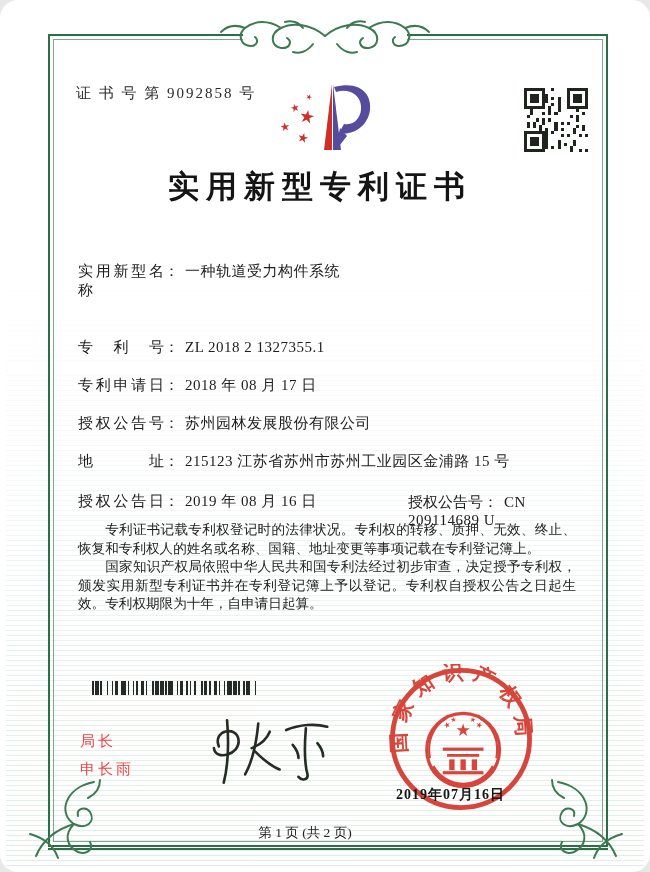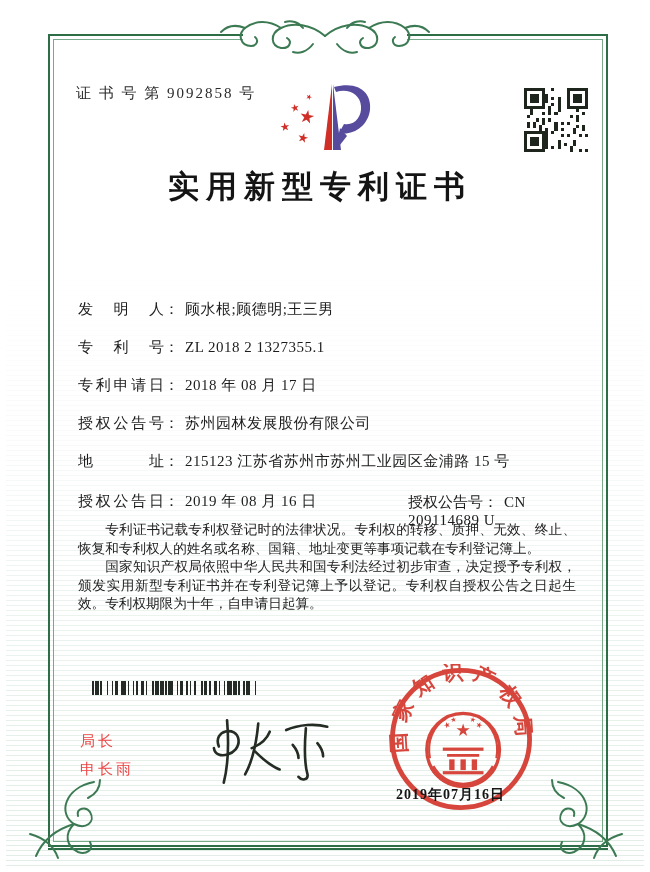--- a/index.html
+++ b/index.html
@@ -1,19 +1,19 @@
 <!DOCTYPE html>
 <html><head>
 <meta charset="utf-8">
 <style>
   html,body{margin:0;padding:0;background:#e8e8e8;}
   .page{
     position:relative; width:650px; height:872px; background:#ffffff;
     overflow:hidden; font-family:"Liberation Serif","DejaVu Serif",serif;
-    color:#1f1f1f; margin:0 auto;
+    color:#1f1f1f; margin:0 auto;border-radius:18px;
   }
   
   .waves{position:absolute; inset:6px;
     background:repeating-linear-gradient(0deg,
       rgba(110,170,130,0.22) 0px, rgba(110,170,130,0.22) 1px,
       rgba(255,255,255,0) 1px, rgba(255,255,255,0) 5px);}
   .waves-fade{position:absolute; inset:6px;
     background:linear-gradient(180deg,
       #ffffff 0%, #ffffff 30%, rgba(255,255,255,0.75) 52%,
       rgba(255,255,255,0.35) 72%, rgba(244,250,245,0.08) 100%);}
@@ -290,22 +290,22 @@
         <rect x="4" y="20" width="1" height="1" fill="#1d251d"></rect>
         <rect x="5" y="20" width="1" height="1" fill="#1d251d"></rect>
         <rect x="6" y="20" width="1" height="1" fill="#1d251d"></rect>
         <rect x="15" y="20" width="1" height="1" fill="#1d251d"></rect>
         <rect x="18" y="20" width="1" height="1" fill="#1d251d"></rect>
         <rect x="20" y="20" width="1" height="1" fill="#1d251d"></rect>
       </svg>
 
     <div class="title">实用新型专利证书</div>
 
-    <div class="row" style="top:300px">
-      <span class="flabel">发明人</span><span class="fcolon">：</span><span class="fvalue">顾水根;顾德明;王三男</span>
+    <div class="row" style="top:262px">
+      <span class="flabel">实用新型名称</span><span class="fcolon">：</span><span class="fvalue">一种轨道受力构件系统</span>
     </div>
     <div class="row" style="top:338px">
       <span class="flabel">专利号</span><span class="fcolon">：</span><span class="fvalue">ZL 2018 2 1327355.1</span>
     </div>
     <div class="row" style="top:376px">
       <span class="flabel">专利申请日</span><span class="fcolon">：</span><span class="fvalue">2018 年 08 月 17 日</span>
     </div>
     <div class="row" style="top:414px">
       <span class="flabel">授权公告号</span><span class="fcolon">：</span><span class="fvalue">苏州园林发展股份有限公司</span>
     </div>
@@ -434,14 +434,15 @@
         <rect x="-19" y="-2" width="38" height="3"></rect>
         <rect x="-15" y="4" width="30" height="2.6"></rect>
         <rect x="-13" y="9" width="5" height="10"></rect>
         <rect x="-2.5" y="9" width="5" height="10"></rect>
         <rect x="8" y="9" width="5" height="10"></rect>
         <rect x="-19" y="20" width="38" height="3"></rect>
       </g>
     </svg>
     <div class="seal-date">2019年07月16日</div>
 
+    <div class="footer">第 1 页 (共 2 页)</div>
   </div>
 </div>
 
 </body></html>

